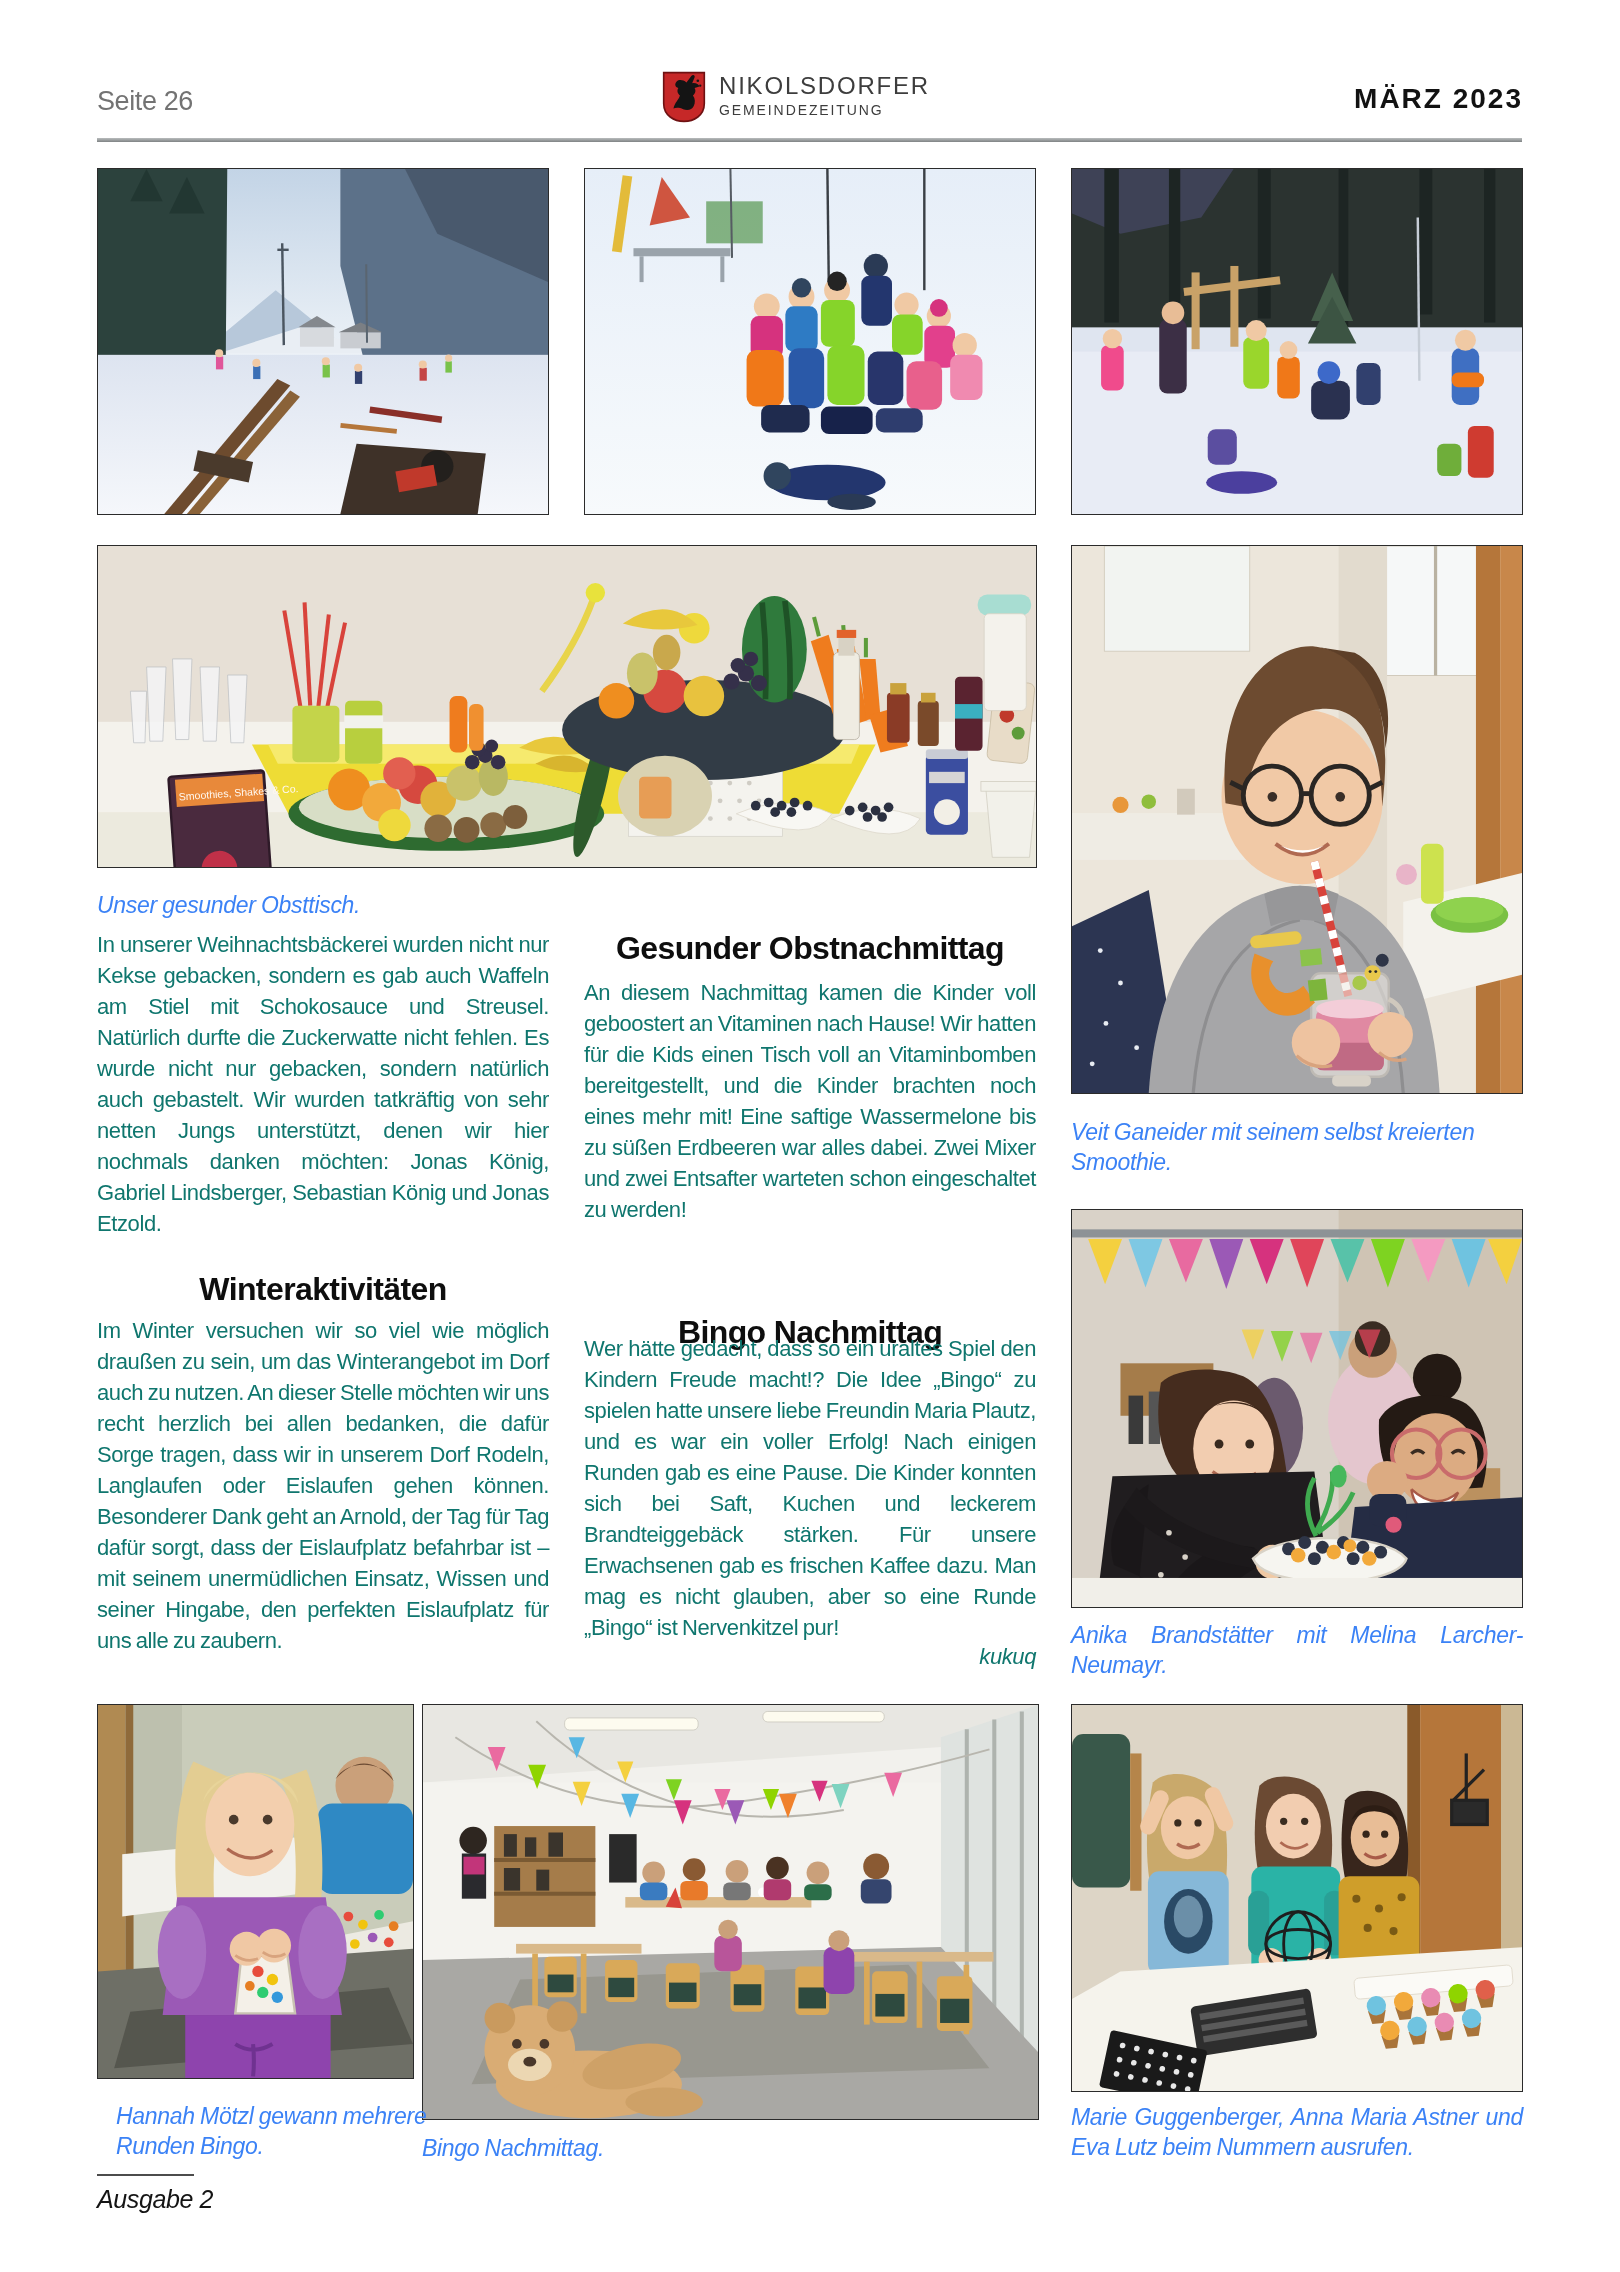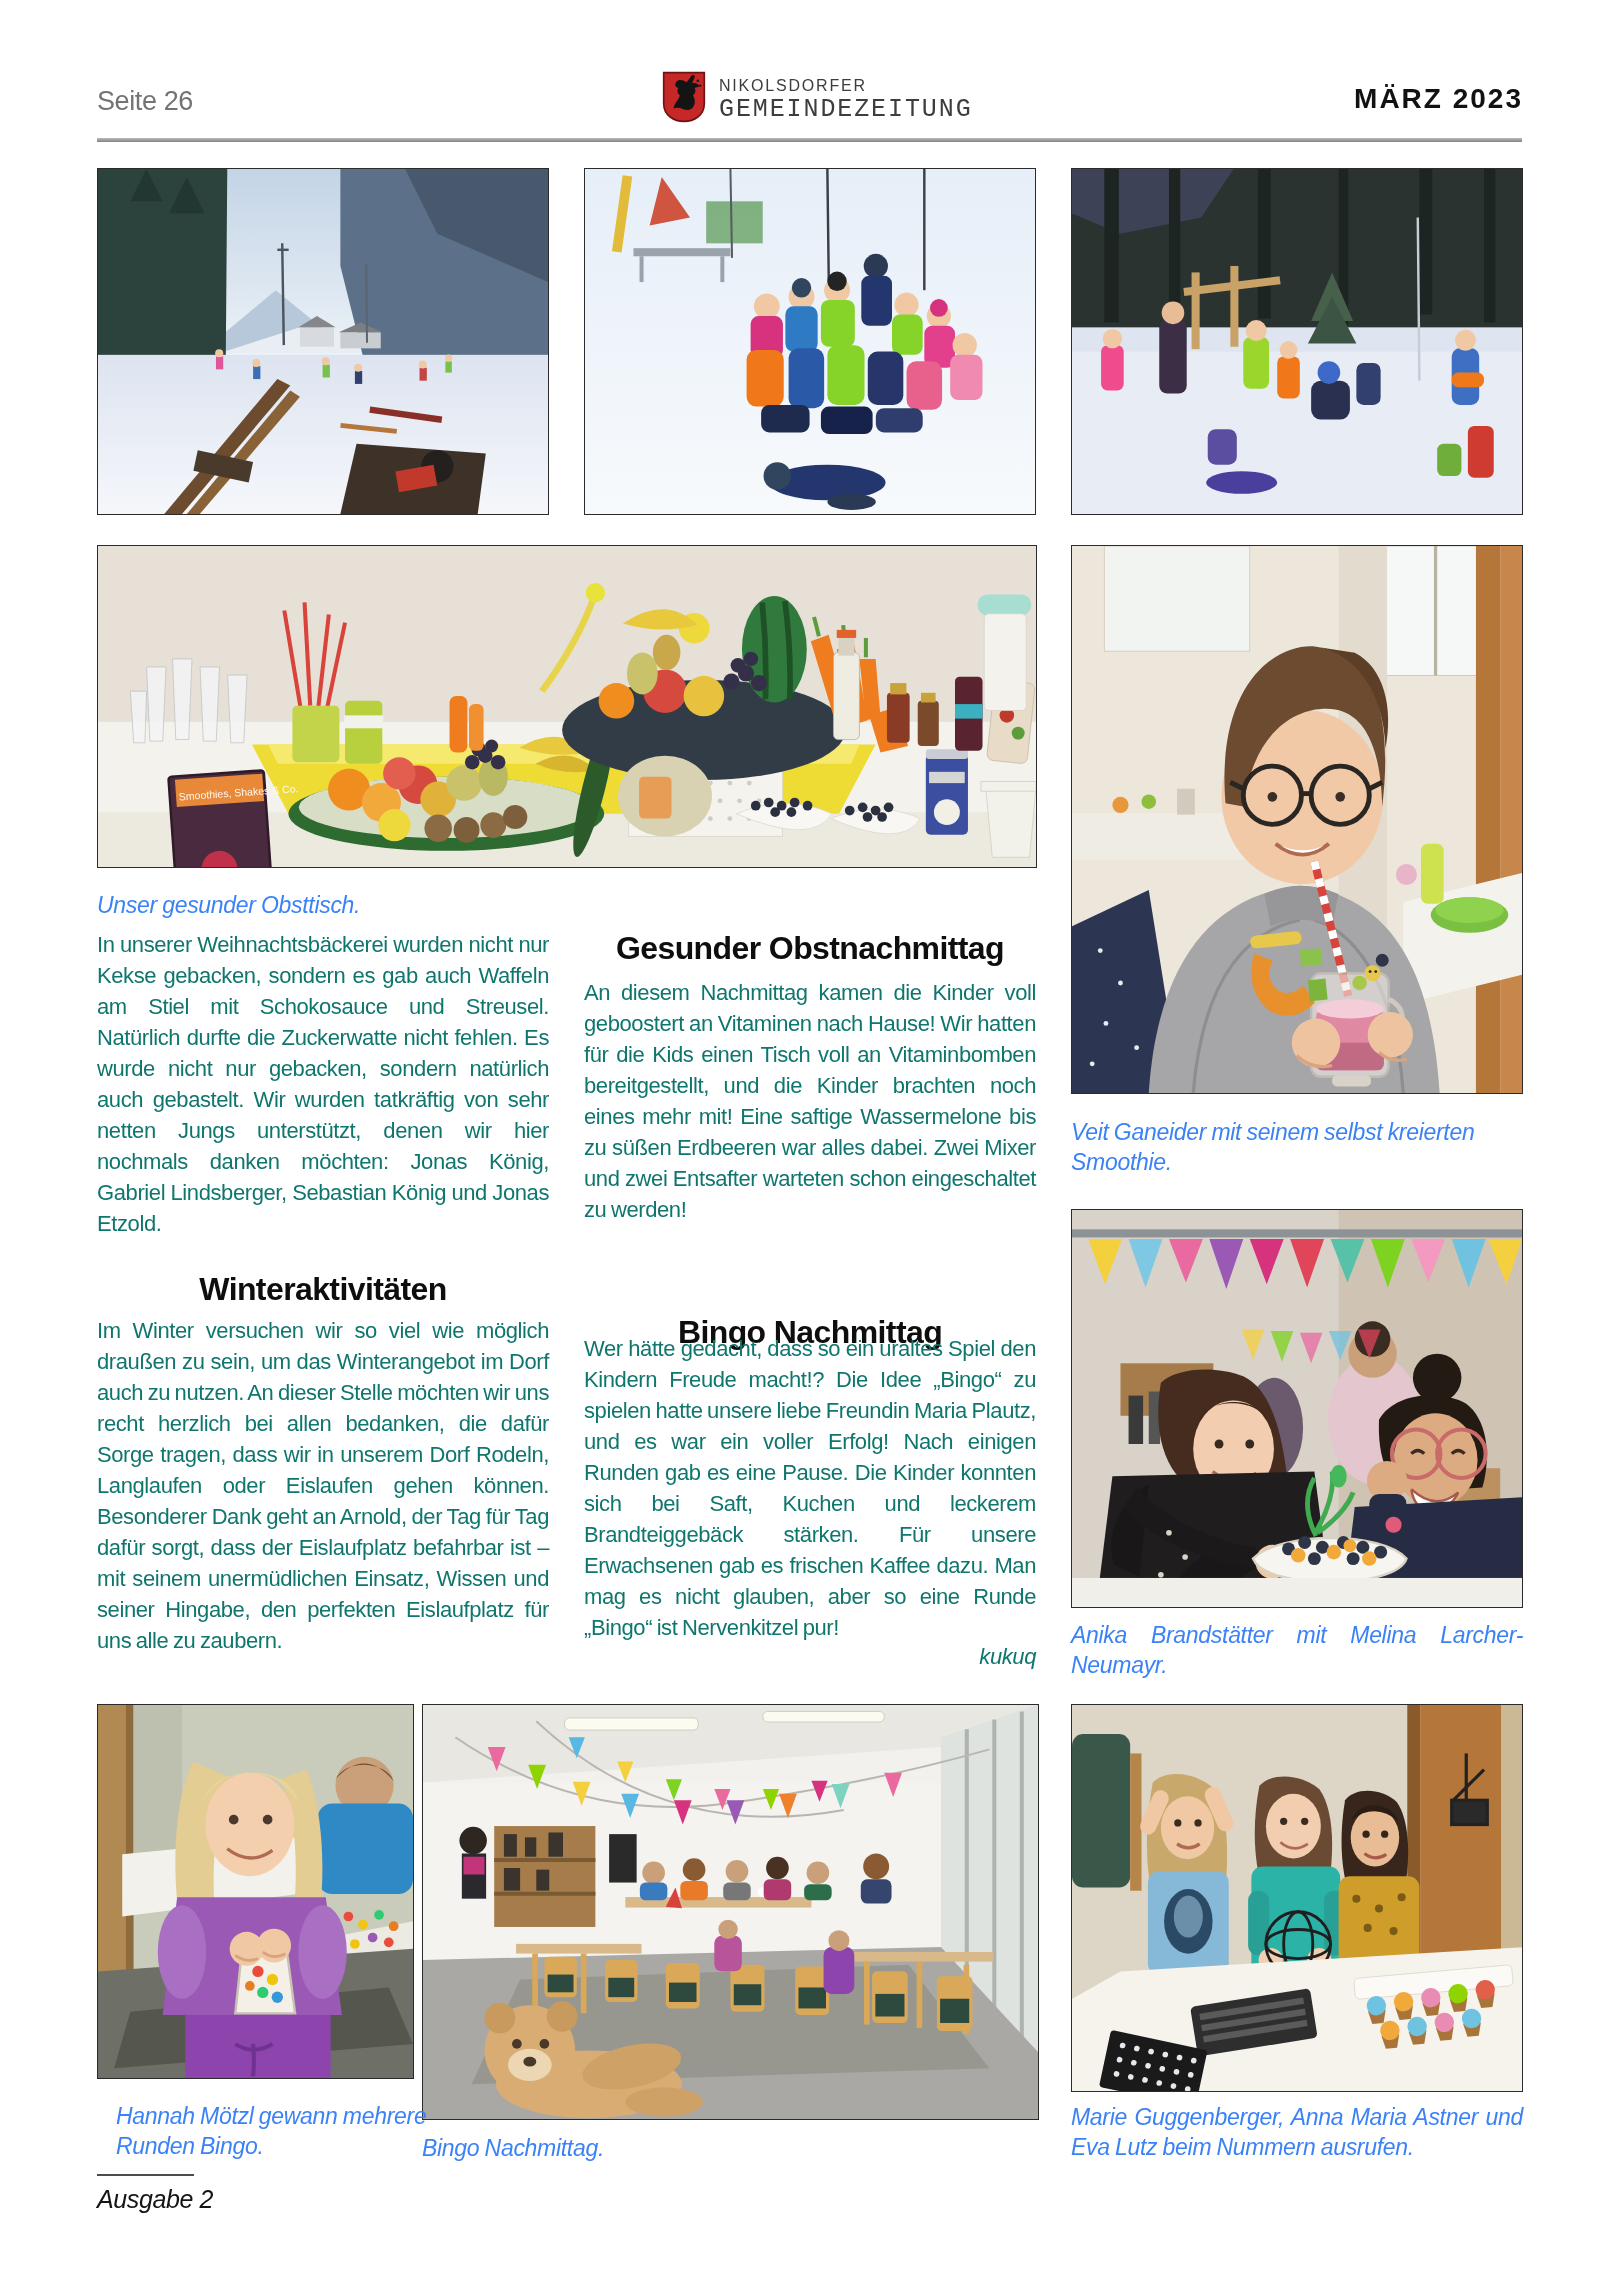--- a/index.html
+++ b/index.html
@@ -7,22 +7,22 @@
     width:1620px;height:2273px;background:#ffffff;position:relative;
     font-family:"Liberation Sans", sans-serif;color:#1d1d1d;
     -webkit-font-smoothing:antialiased;
   }
   .abs{position:absolute;}
   
   .page-label{left:97px;top:86px;font-size:27px;letter-spacing:-0.4px;color:#737373;}
   .masthead{left:662px;top:71px;display:flex;gap:13px;align-items:flex-start;}
   .crest{width:44px;height:52px;}
   .mast-lines{padding-top:1.6px;}
-  .mast1{font-size:16px;letter-spacing:1.8px;color:#3d3d3d;line-height:26px;white-space:nowrap;}
-  .mast2{font-size:25px;letter-spacing:1.9px;color:#3d3d3d;line-height:22px;white-space:nowrap;font-family:Liberation Mono, monospace;}
+  .mast1{font-size:24px;letter-spacing:1.8px;color:#3d3d3d;line-height:26px;white-space:nowrap;}
+  .mast2{font-size:14px;letter-spacing:1.9px;color:#3d3d3d;line-height:22px;white-space:nowrap;}
   .issue-date{right:97px;top:83px;font-size:28px;font-weight:bold;letter-spacing:2px;color:#121212;white-space:nowrap;}
   .header-rule{left:97px;top:138px;width:1425px;height:4px;background:linear-gradient(#b9bcbd,#7f8384);}
   
   .photo{position:absolute;border:1.6px solid #2b2b2b;overflow:hidden;background:#ddd;box-sizing:border-box;}
   .photo svg{display:block;width:100%;height:100%;}
   
   .body-col{position:absolute;font-size:22px;line-height:31px;text-align:justify;
     letter-spacing:-0.4px;word-spacing:-1.2px;color:#0f766e;hyphens:auto;-webkit-hyphens:auto;}
   .col-head{position:absolute;font-size:32px;font-weight:bold;text-align:center;color:#0e0e0e;
     letter-spacing:-0.6px;margin:0;}

